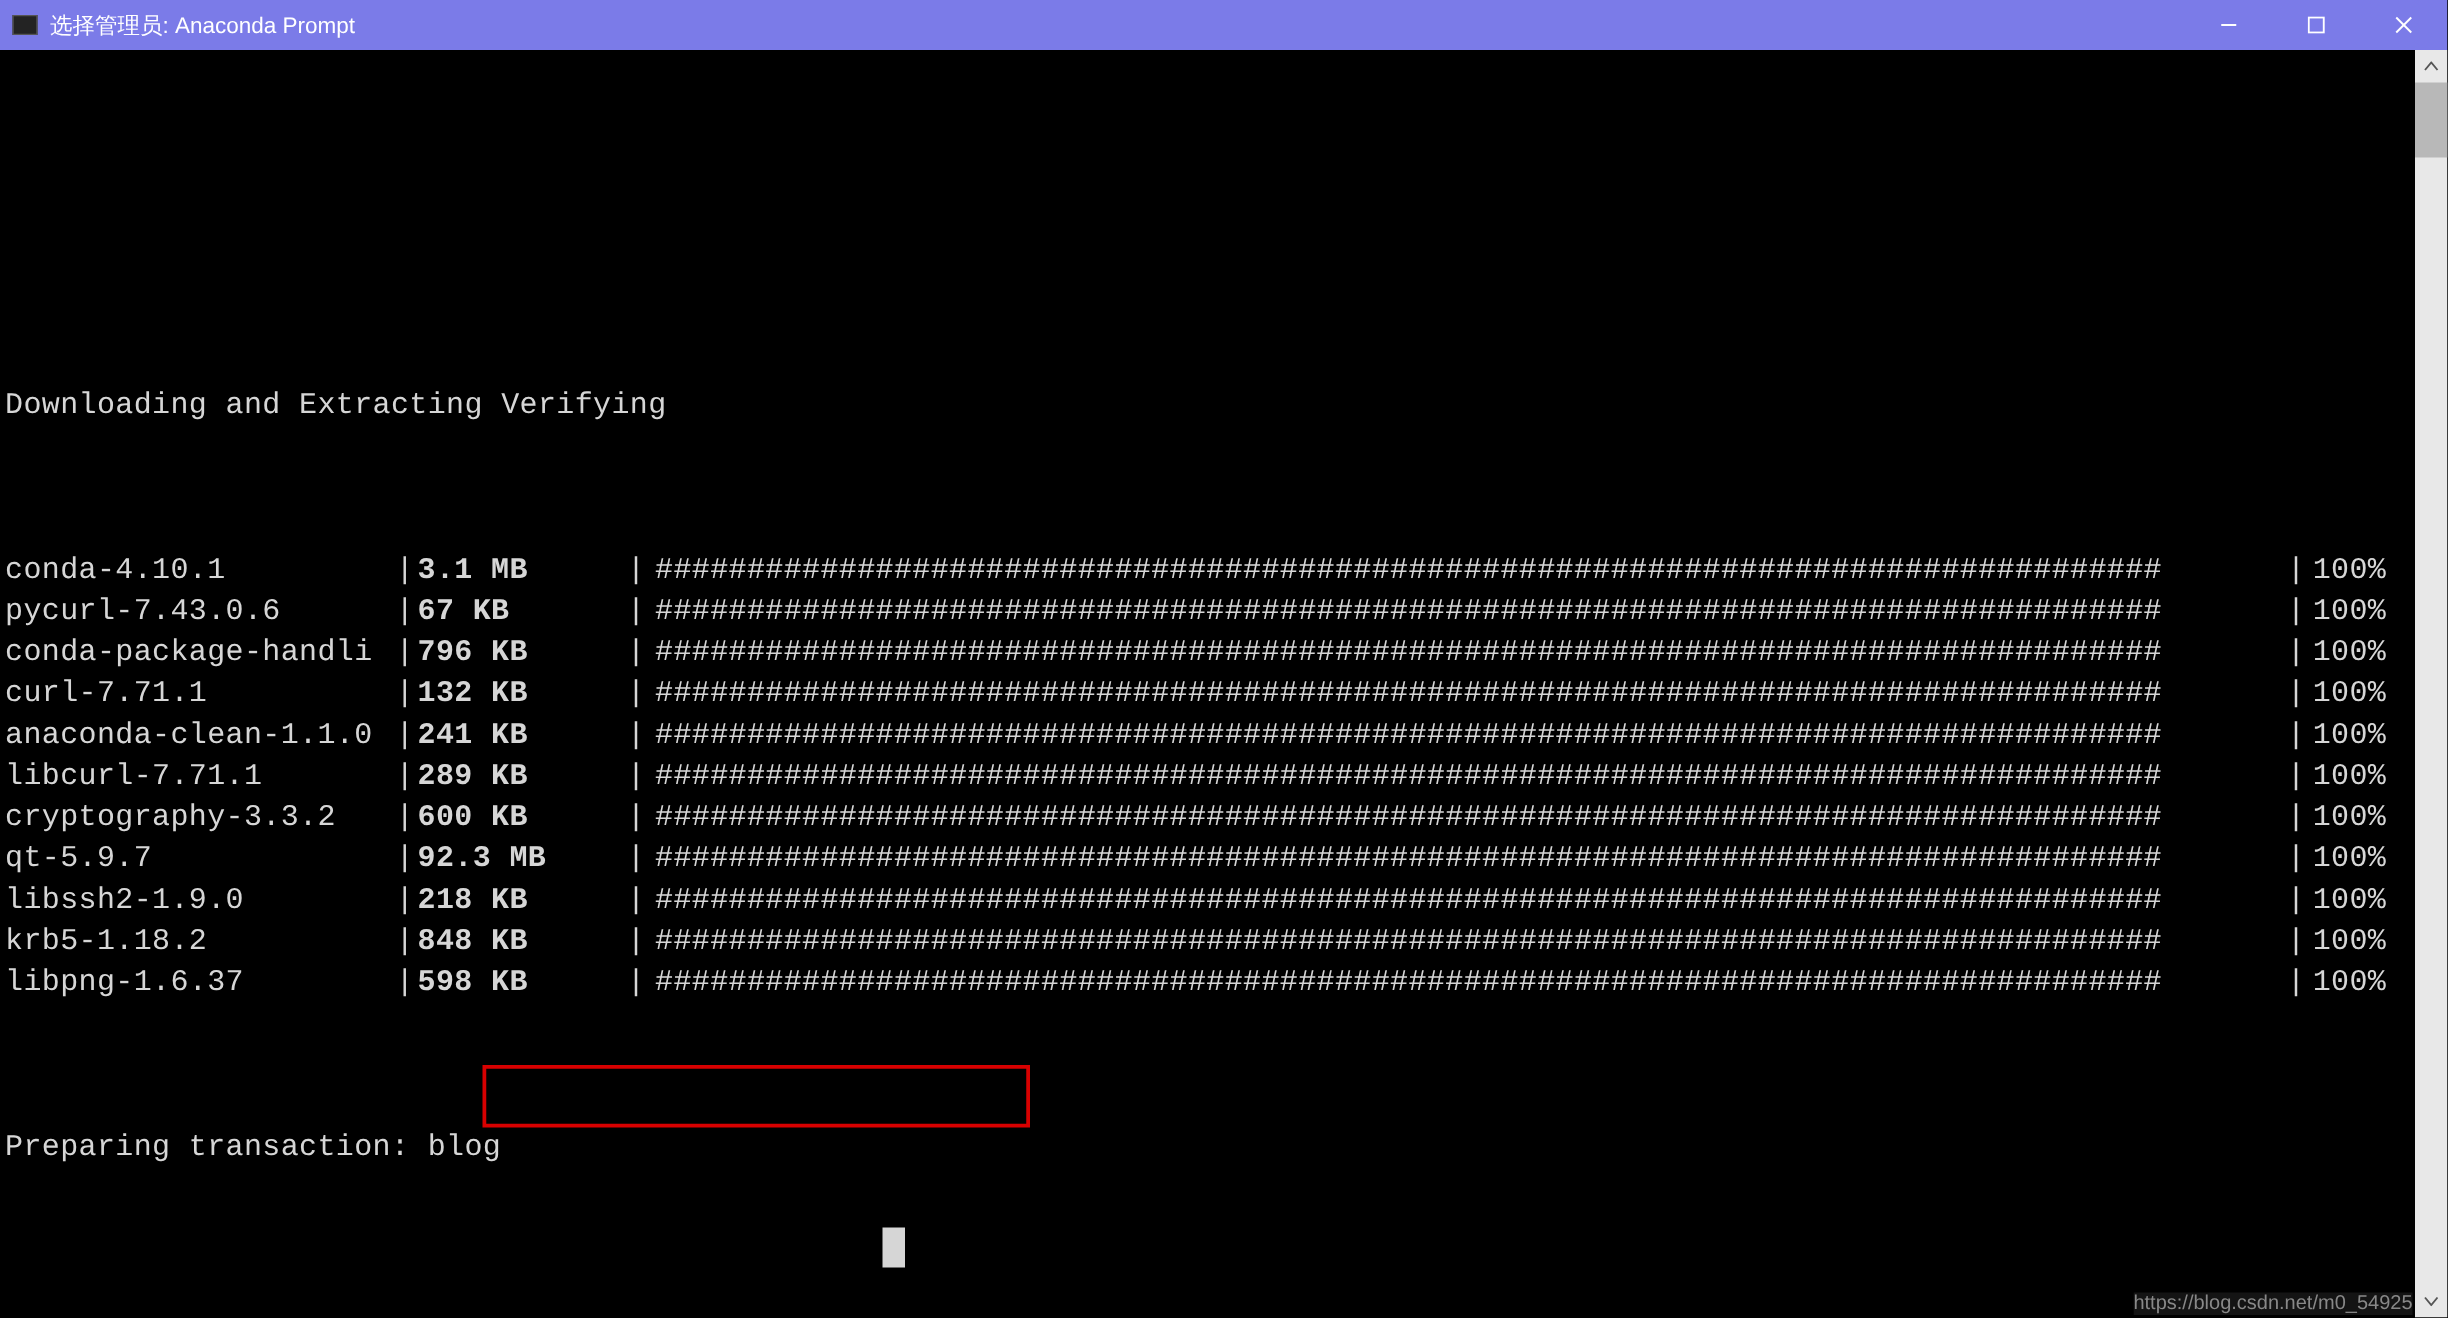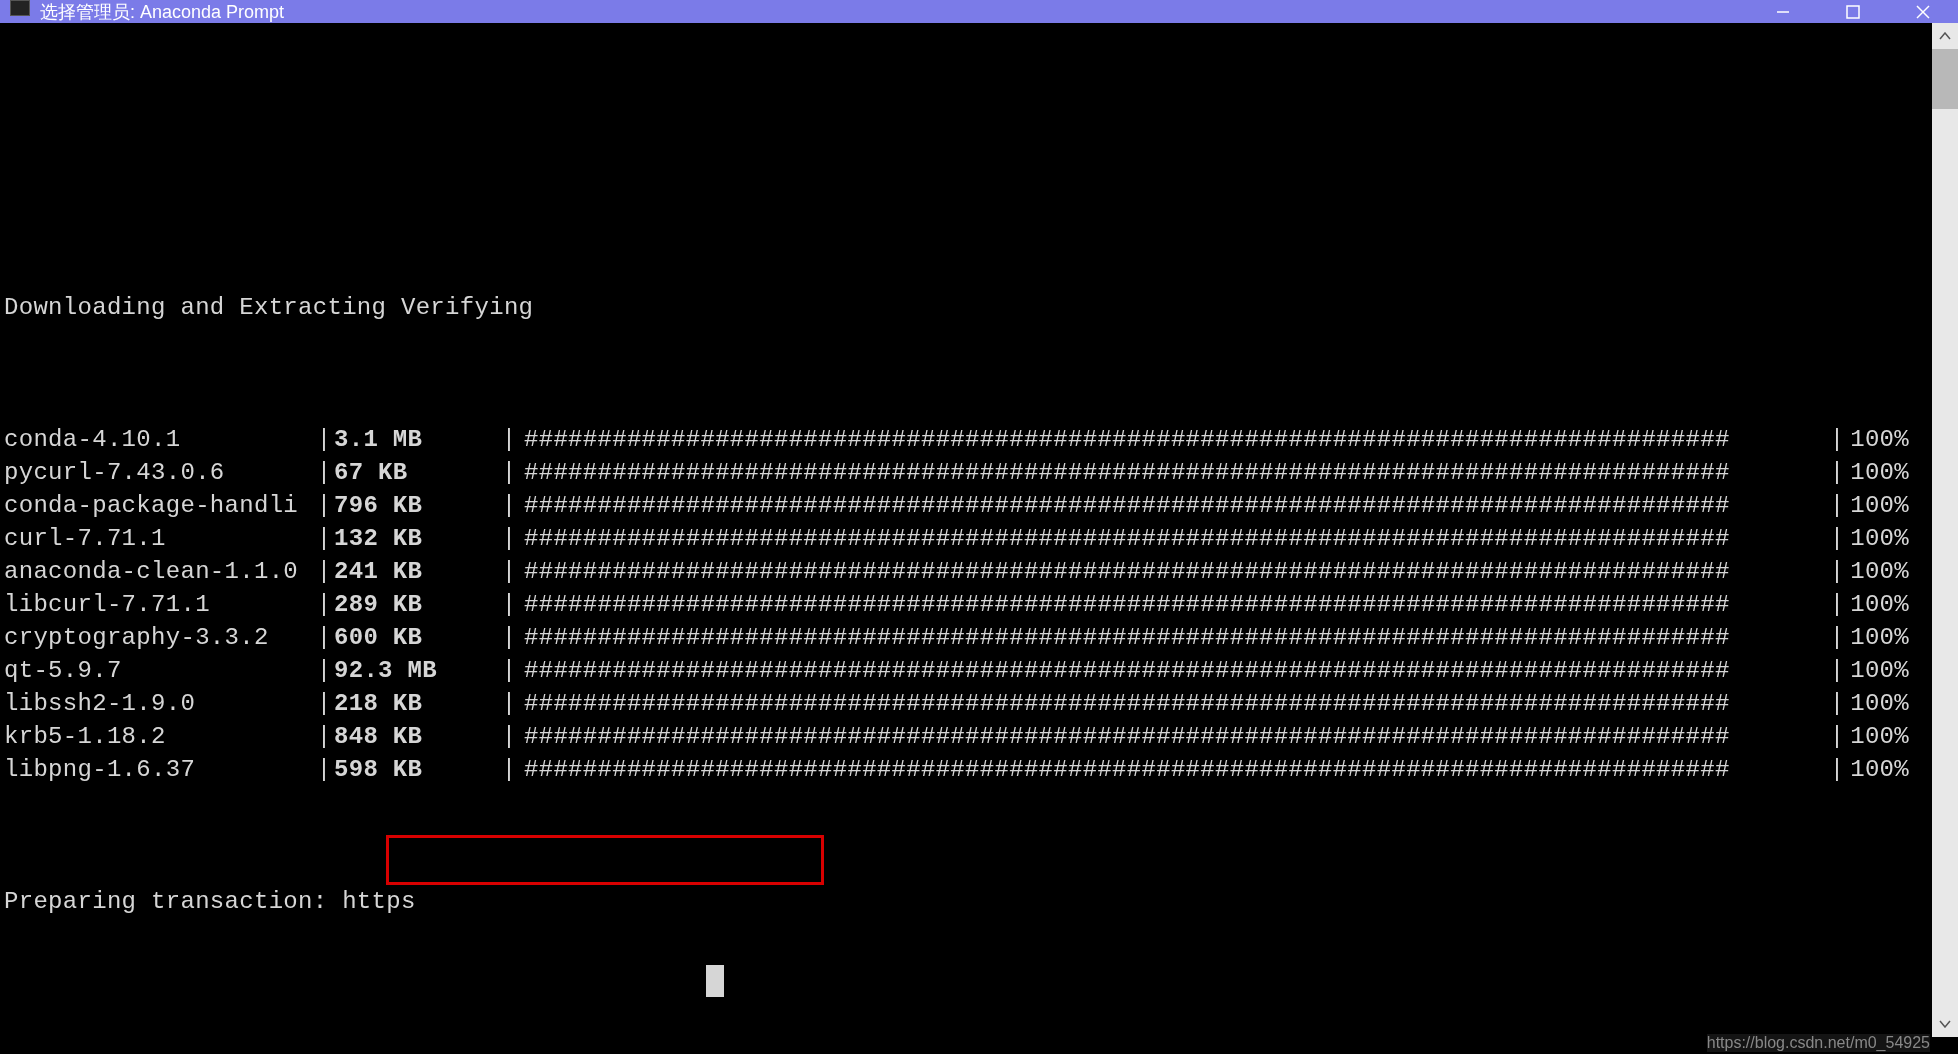--- a/index.html
+++ b/index.html
@@ -5,23 +5,24 @@
     * { margin: 0; padding: 0; box-sizing: border-box; }
     body {
       width: 1958px;
       height: 1054px;
       font-family: "Consolas", "Courier New", monospace;
       background: #000;
       overflow: hidden;
       position: relative;
     }
     .titlebar {
-      height: 23px;
+      height: 40px;
       background: #7b7be8;
       display: flex;
+      align-items: center;
       padding-left: 10px;
       color: #fff;
       font-family: "Segoe UI", sans-serif;
       font-size: 18px;
     }
     .titlebar .icon {
       width: 20px;
       height: 16px;
       background: #232323;
       margin-right: 10px;
@@ -141,21 +142,21 @@
 </div>
 
 <div class="terminal-wrap">
   <div class="terminal">
     <div class="blank"></div>
     <div class="blank"></div>
     <div>Downloading and Extracting Verifying</div>
 
     <div id="pkg-rows"><div class="pkg-row"><div class="pkg-name">conda-4.10.1</div><div class="pkg-sep">|</div><div class="pkg-size">3.1 MB</div><div class="pkg-sep">|</div><div class="pkg-bar">##################################################################################</div><div class="pkg-sep2">|</div><div class="pkg-pct">100%</div></div><div class="pkg-row"><div class="pkg-name">pycurl-7.43.0.6</div><div class="pkg-sep">|</div><div class="pkg-size">67 KB</div><div class="pkg-sep">|</div><div class="pkg-bar">##################################################################################</div><div class="pkg-sep2">|</div><div class="pkg-pct">100%</div></div><div class="pkg-row"><div class="pkg-name">conda-package-handli</div><div class="pkg-sep">|</div><div class="pkg-size">796 KB</div><div class="pkg-sep">|</div><div class="pkg-bar">##################################################################################</div><div class="pkg-sep2">|</div><div class="pkg-pct">100%</div></div><div class="pkg-row"><div class="pkg-name">curl-7.71.1</div><div class="pkg-sep">|</div><div class="pkg-size">132 KB</div><div class="pkg-sep">|</div><div class="pkg-bar">##################################################################################</div><div class="pkg-sep2">|</div><div class="pkg-pct">100%</div></div><div class="pkg-row"><div class="pkg-name">anaconda-clean-1.1.0</div><div class="pkg-sep">|</div><div class="pkg-size">241 KB</div><div class="pkg-sep">|</div><div class="pkg-bar">##################################################################################</div><div class="pkg-sep2">|</div><div class="pkg-pct">100%</div></div><div class="pkg-row"><div class="pkg-name">libcurl-7.71.1</div><div class="pkg-sep">|</div><div class="pkg-size">289 KB</div><div class="pkg-sep">|</div><div class="pkg-bar">##################################################################################</div><div class="pkg-sep2">|</div><div class="pkg-pct">100%</div></div><div class="pkg-row"><div class="pkg-name">cryptography-3.3.2</div><div class="pkg-sep">|</div><div class="pkg-size">600 KB</div><div class="pkg-sep">|</div><div class="pkg-bar">##################################################################################</div><div class="pkg-sep2">|</div><div class="pkg-pct">100%</div></div><div class="pkg-row"><div class="pkg-name">qt-5.9.7</div><div class="pkg-sep">|</div><div class="pkg-size">92.3 MB</div><div class="pkg-sep">|</div><div class="pkg-bar">##################################################################################</div><div class="pkg-sep2">|</div><div class="pkg-pct">100%</div></div><div class="pkg-row"><div class="pkg-name">libssh2-1.9.0</div><div class="pkg-sep">|</div><div class="pkg-size">218 KB</div><div class="pkg-sep">|</div><div class="pkg-bar">##################################################################################</div><div class="pkg-sep2">|</div><div class="pkg-pct">100%</div></div><div class="pkg-row"><div class="pkg-name">krb5-1.18.2</div><div class="pkg-sep">|</div><div class="pkg-size">848 KB</div><div class="pkg-sep">|</div><div class="pkg-bar">##################################################################################</div><div class="pkg-sep2">|</div><div class="pkg-pct">100%</div></div><div class="pkg-row"><div class="pkg-name">libpng-1.6.37</div><div class="pkg-sep">|</div><div class="pkg-size">598 KB</div><div class="pkg-sep">|</div><div class="pkg-bar">##################################################################################</div><div class="pkg-sep2">|</div><div class="pkg-pct">100%</div></div></div>
 
-    <div>Preparing transaction: https</div>
+    <div>Preparing transaction: blog</div>
     
     
     
     
     
     
     
     
     
     

